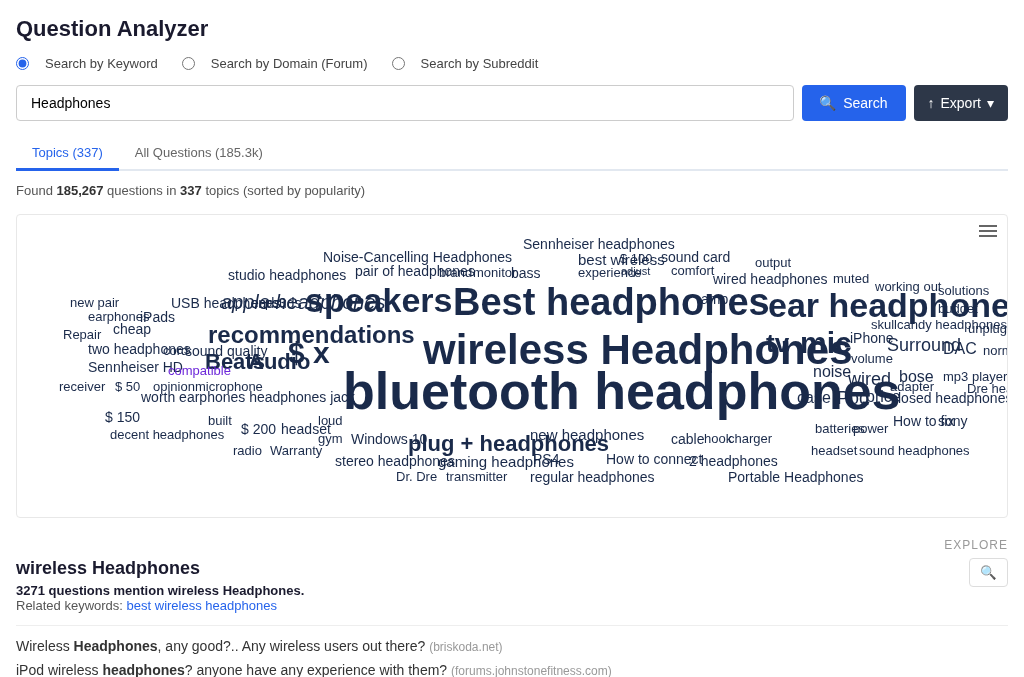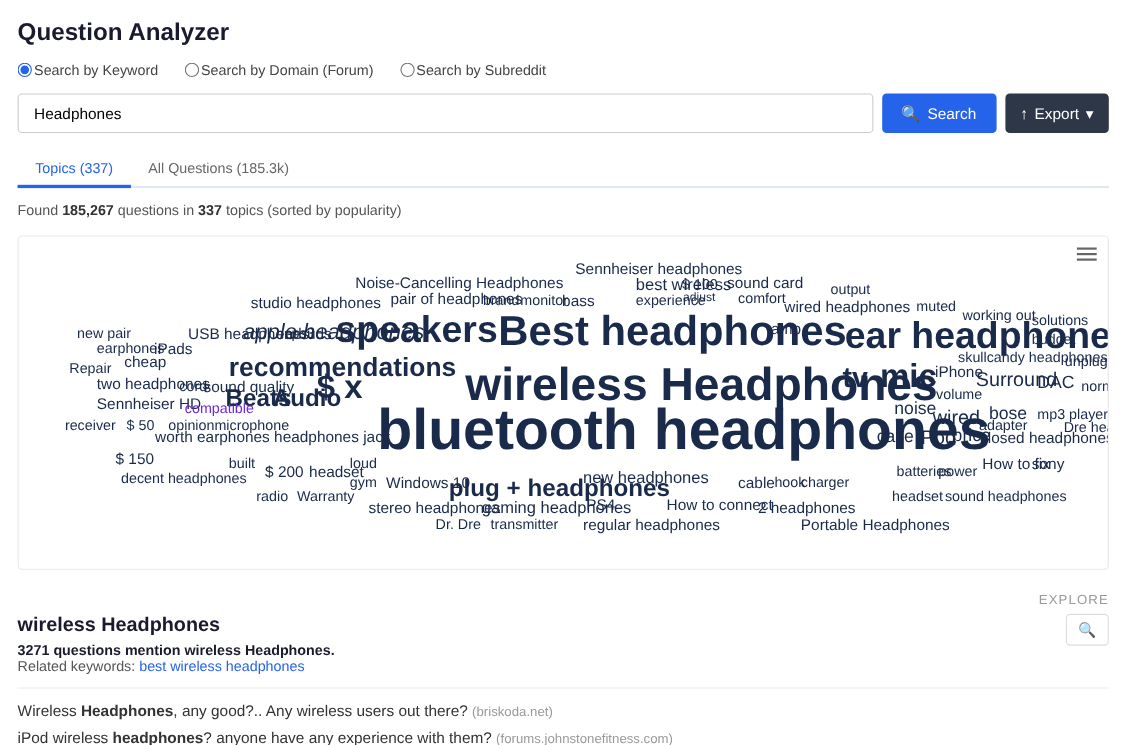--- a/index.html
+++ b/index.html
@@ -1,20 +1,20 @@
 <!DOCTYPE html>
 <html><head>
   <meta charset="utf-8">
   <style>
     * { box-sizing: border-box; margin: 0; padding: 0; }
     body { font-family: -apple-system, BlinkMacSystemFont, 'Segoe UI', sans-serif; font-size: 14px; color: #333; background: #fff; }
     .app-container { max-width: 1024px; margin: 0 auto; padding: 16px; }
     .page-title { font-size: 22px; font-weight: 600; color: #1a1a2e; margin-bottom: 14px; }
     .radio-group { display: flex; gap: 24px; margin-bottom: 14px; align-items: center; }
-    .radio-label { display: flex; align-items: center; gap: 2px; font-size: 13px; cursor: pointer; color: #444; }
+    .radio-label { display: flex; align-items: center; gap: 16px; font-size: 13px; cursor: pointer; color: #444; }
     .radio-label input[type=radio] { accent-color: #2563eb; }
     .search-row { display: flex; gap: 8px; margin-bottom: 16px; }
     .search-input { flex: 1; padding: 9px 14px; border: 1px solid #ccc; border-radius: 4px; font-size: 14px; outline: none; }
     .btn-search { background: #2563eb; color: #fff; border: none; border-radius: 4px; padding: 9px 18px; cursor: pointer; font-size: 14px; display: flex; align-items: center; gap: 6px; }
     .btn-export { background: #2d3748; color: #fff; border: none; border-radius: 4px; padding: 9px 14px; cursor: pointer; font-size: 14px; display: flex; align-items: center; gap: 6px; }
     .tabs-row { display: flex; border-bottom: 2px solid #e2e8f0; margin-bottom: 12px; }
     .tab { padding: 8px 16px; font-size: 13px; cursor: pointer; color: #666; border-bottom: 3px solid transparent; margin-bottom: -2px; }
     .tab.active { color: #2563eb; border-bottom-color: #2563eb; font-weight: 500; }
     .results-info { font-size: 13px; color: #555; margin-bottom: 16px; }
     .results-info strong { font-weight: 700; color: #333; }

